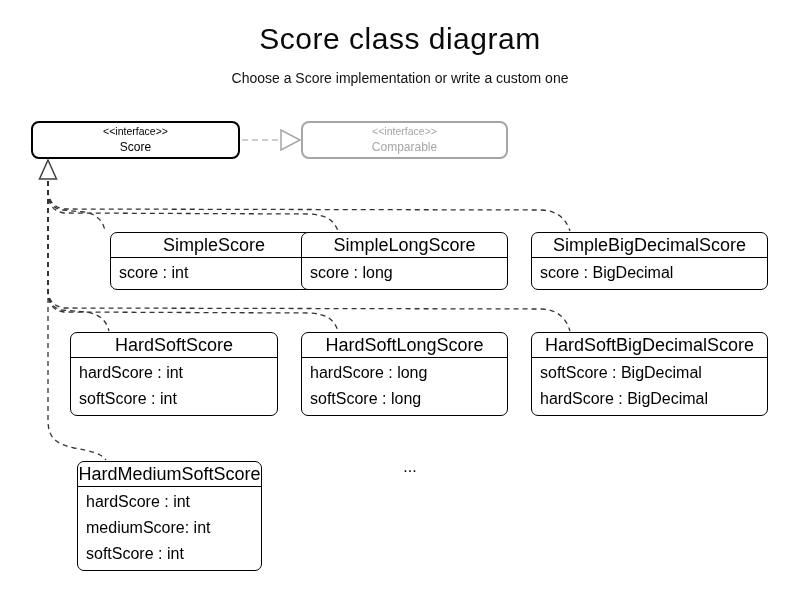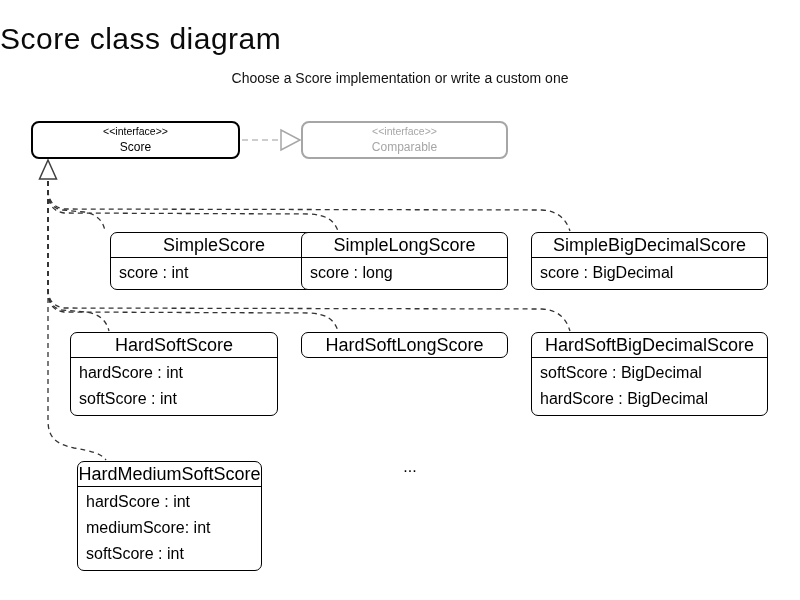--- a/index.html
+++ b/index.html
@@ -8,20 +8,21 @@
     width: 800px;
     height: 600px;
     background: #ffffff;
     font-family: "Liberation Sans", sans-serif;
     color: #000;
     overflow: hidden;
   }
   .title {
     position: absolute;
     top: 22px; left: 0; width: 800px;
+    text-align: center;
     font-size: 30px;
     letter-spacing: 0.5px;
     color: #0a0a0a;
     white-space: nowrap;
   }
   .subtitle {
     position: absolute;
     top: 70px; left: 0; width: 800px;
     text-align: center;
     font-size: 14px;
@@ -142,20 +143,24 @@
   <div class="cls c3">
     <div class="cls-name">HardSoftScore</div>
     <div class="cls-attrs">
       <div class="attr">hardScore : int</div>
       <div class="attr">softScore : int</div>
     </div>
   </div>
 
   <div class="cls c4">
     <div class="cls-name">HardSoftLongScore</div>
+    <div class="cls-attrs">
+      <div class="attr">hardScore : long</div>
+      <div class="attr">softScore : long</div>
+    </div>
   </div>
 
   <div class="cls c5">
     <div class="cls-name">HardSoftBigDecimalScore</div>
     <div class="cls-attrs">
       <div class="attr">softScore : BigDecimal</div>
       <div class="attr">hardScore : BigDecimal</div>
     </div>
   </div>
 

